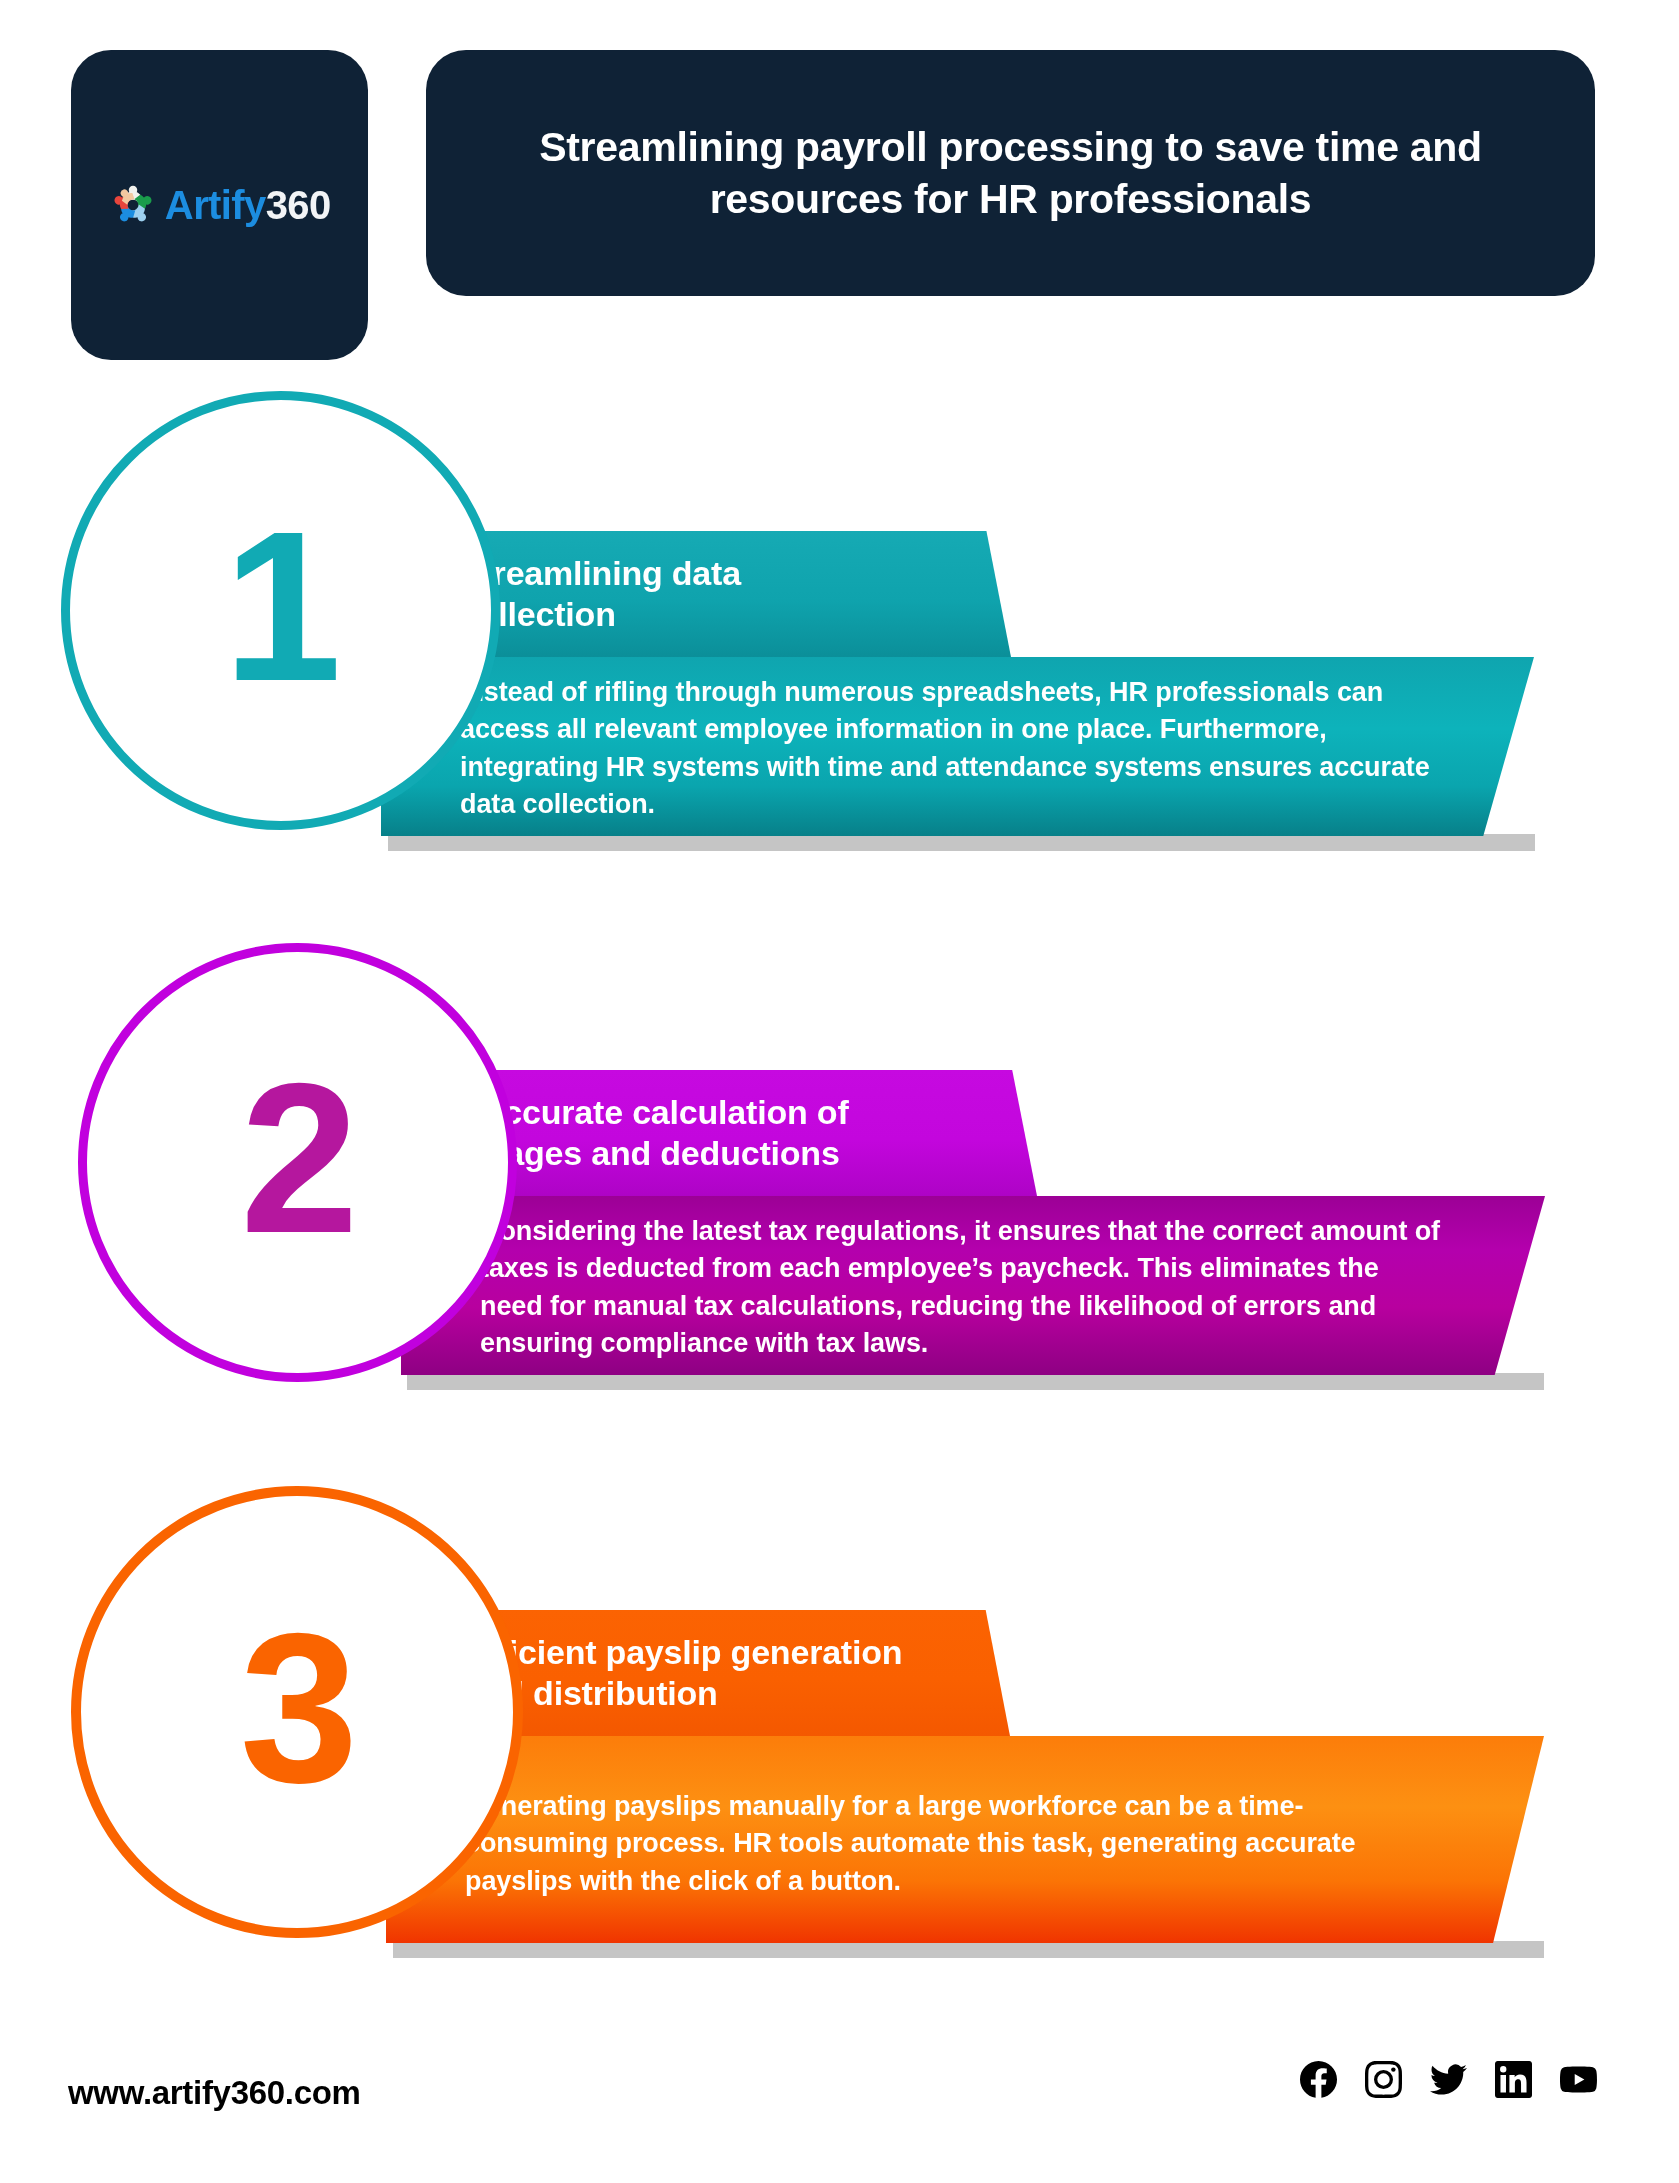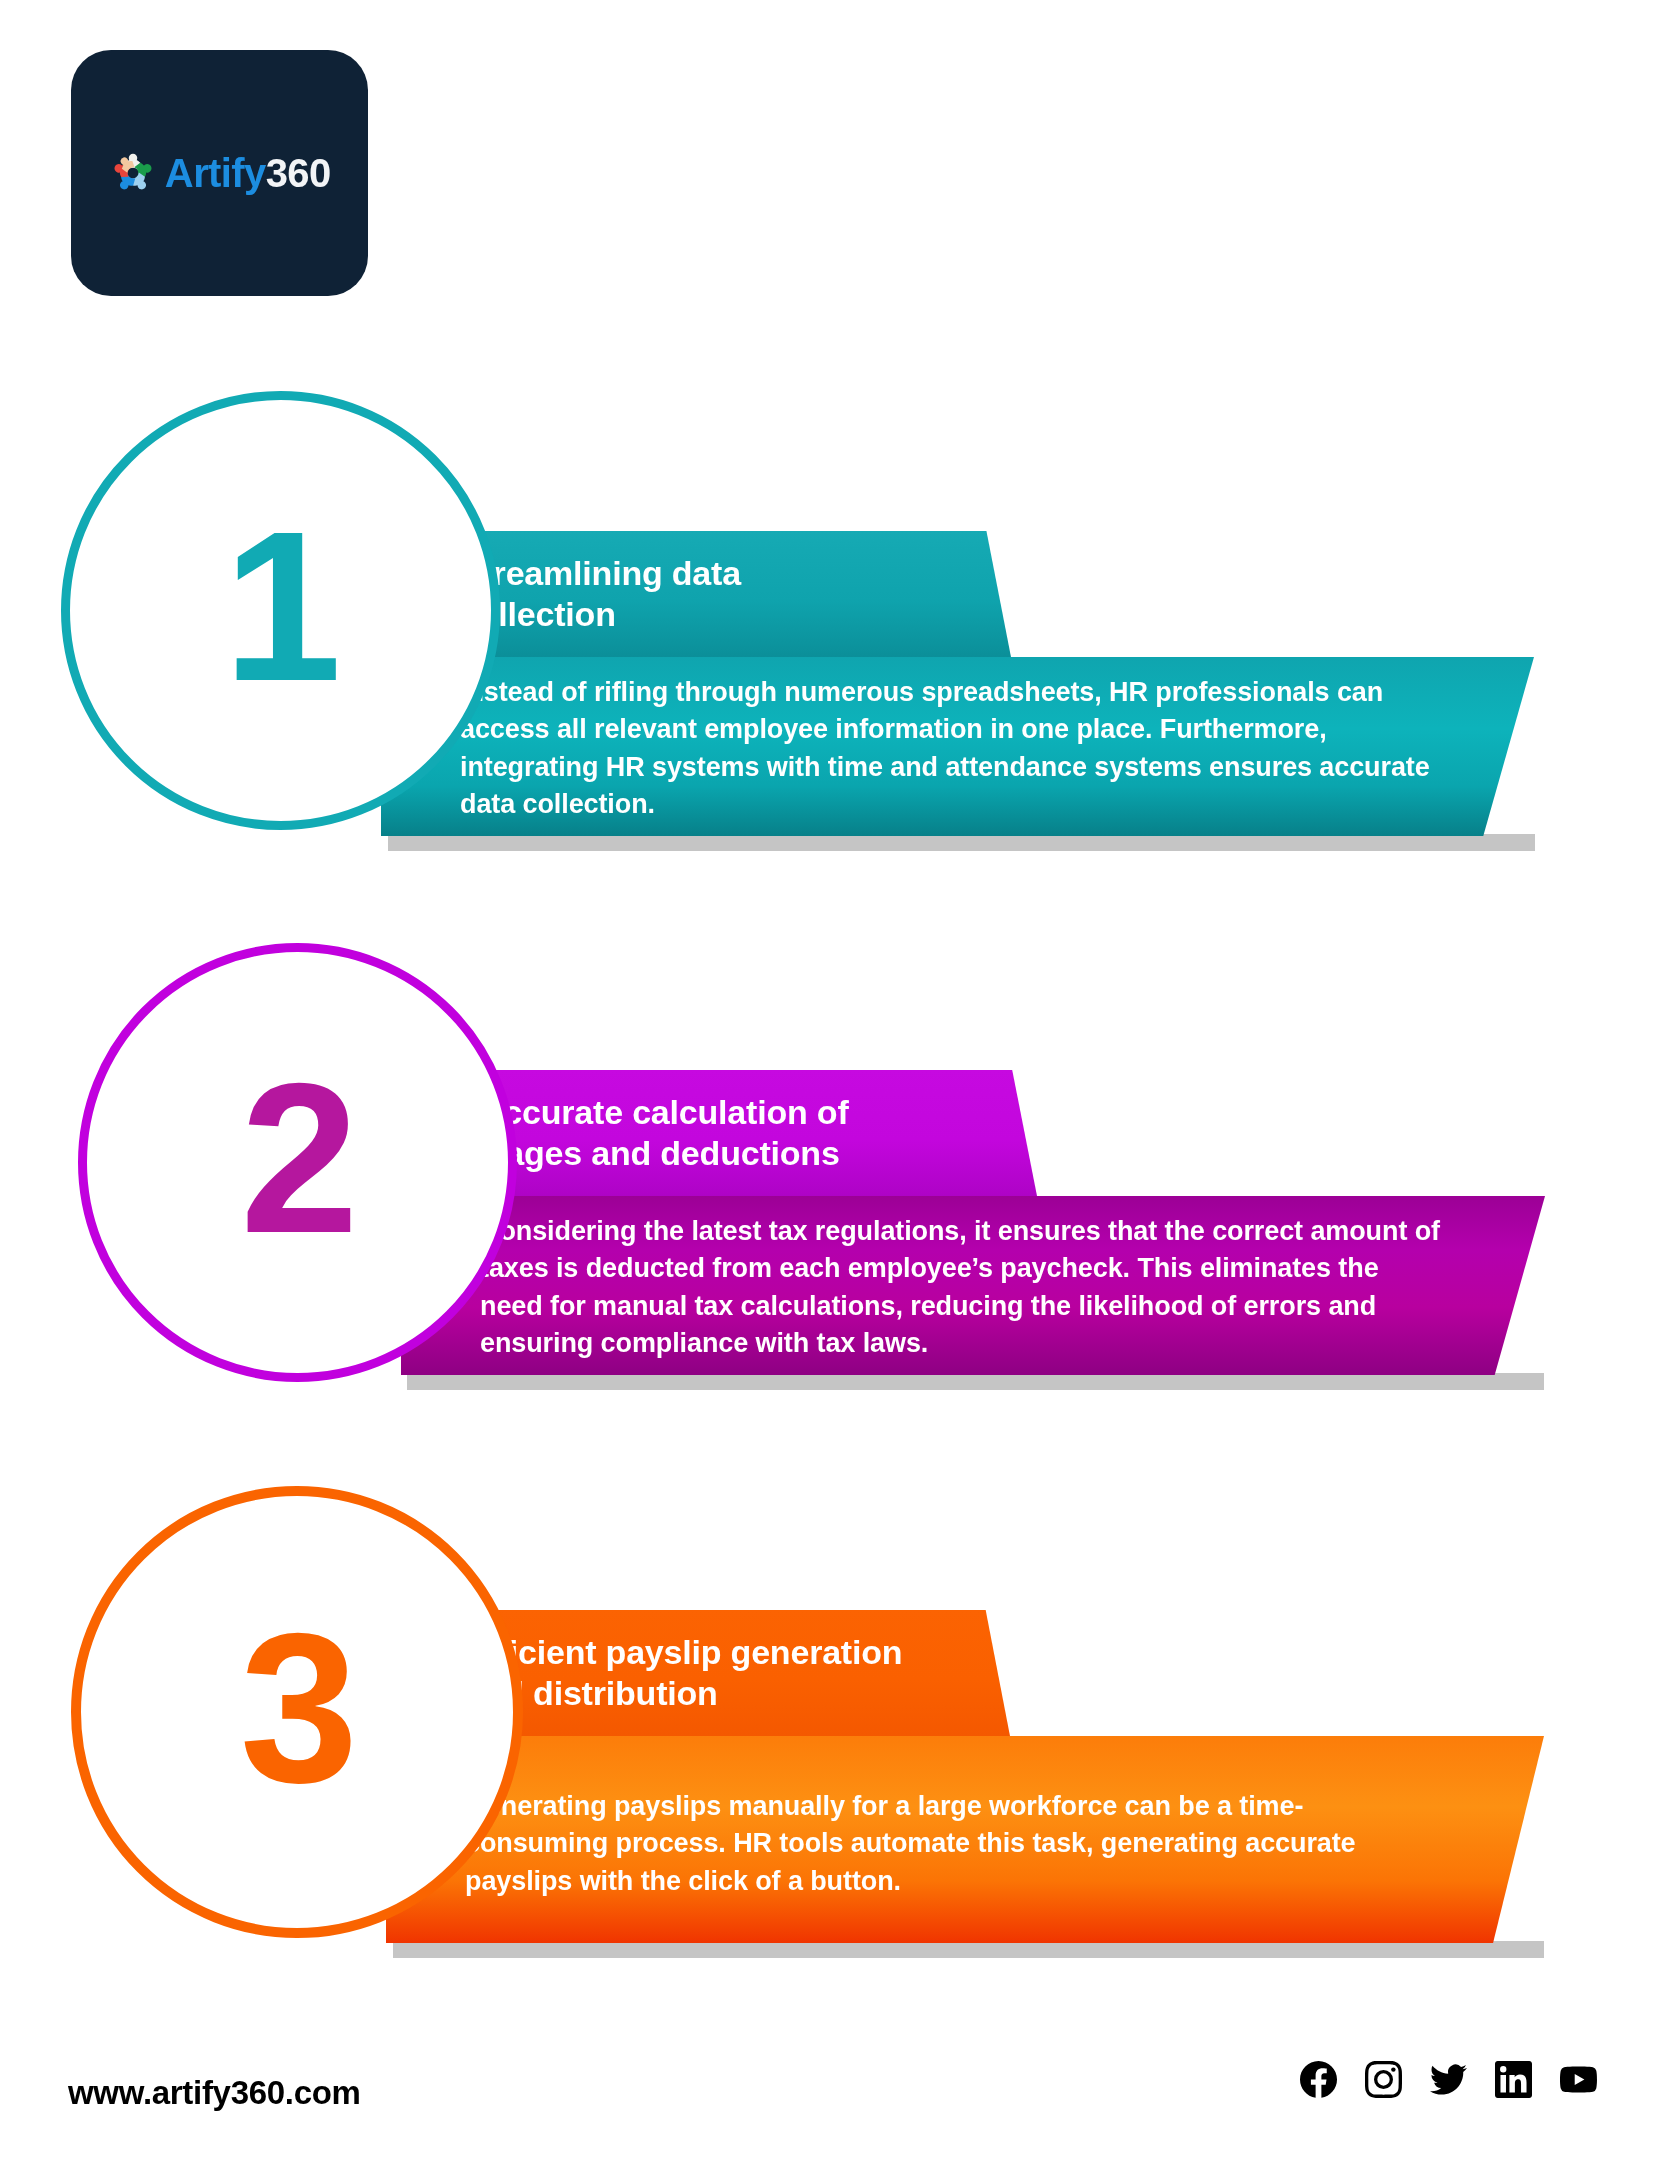--- a/index.html
+++ b/index.html
@@ -19,21 +19,21 @@
     height: 2183px;
     background: #ffffff;
   }
 
   
   .logo-badge {
     position: absolute;
     left: 71px;
     top: 50px;
     width: 297px;
-    height: 246px;
+    height: 310px;
     background: #0f2236;
     border-radius: 40px;
     display: flex;
     align-items: center;
     justify-content: center;
   }
 
   .logo-lockup {
     display: flex;
     align-items: center;
@@ -240,20 +240,23 @@
           <g transform="rotate(324)">
             <circle cx="0" cy="-29" r="7.5" fill="#f3c9a0"></circle>
             <path d="M-13,-20 A18,18 0 0 1 13,-20 L9,-7 A11.5,11.5 0 0 0 -9,-7 Z" fill="#f3c9a0"></path>
           </g>
         </g>
       </svg>
       <div class="logo-word"><span class="part-a">Artify</span><span class="part-b">360</span></div>
     </div>
   </div>
 
+  <div class="header-bar">
+    <div class="header-title">Streamlining payroll processing to save time and resources for HR professionals</div>
+  </div>
 
   <div class="section" id="sec-1">
     <div class="shadow-bar" style="left:388px; top:446px; width:1147px;"></div>
     <div class="title-band t1-title" style="left:381px; top:143px; width:630px; height:126px;">
       <div class="band-title">Streamlining data
 collection</div>
     </div>
     <div class="body-band t1-body" style="left:381px; top:269px; width:1153px; height:179px; padding-top:17px;">
       <div class="band-body">Instead of rifling through numerous spreadsheets, HR professionals can access all relevant employee information in one place. Furthermore, integrating HR systems with time and attendance systems ensures accurate data collection.</div>
     </div>

